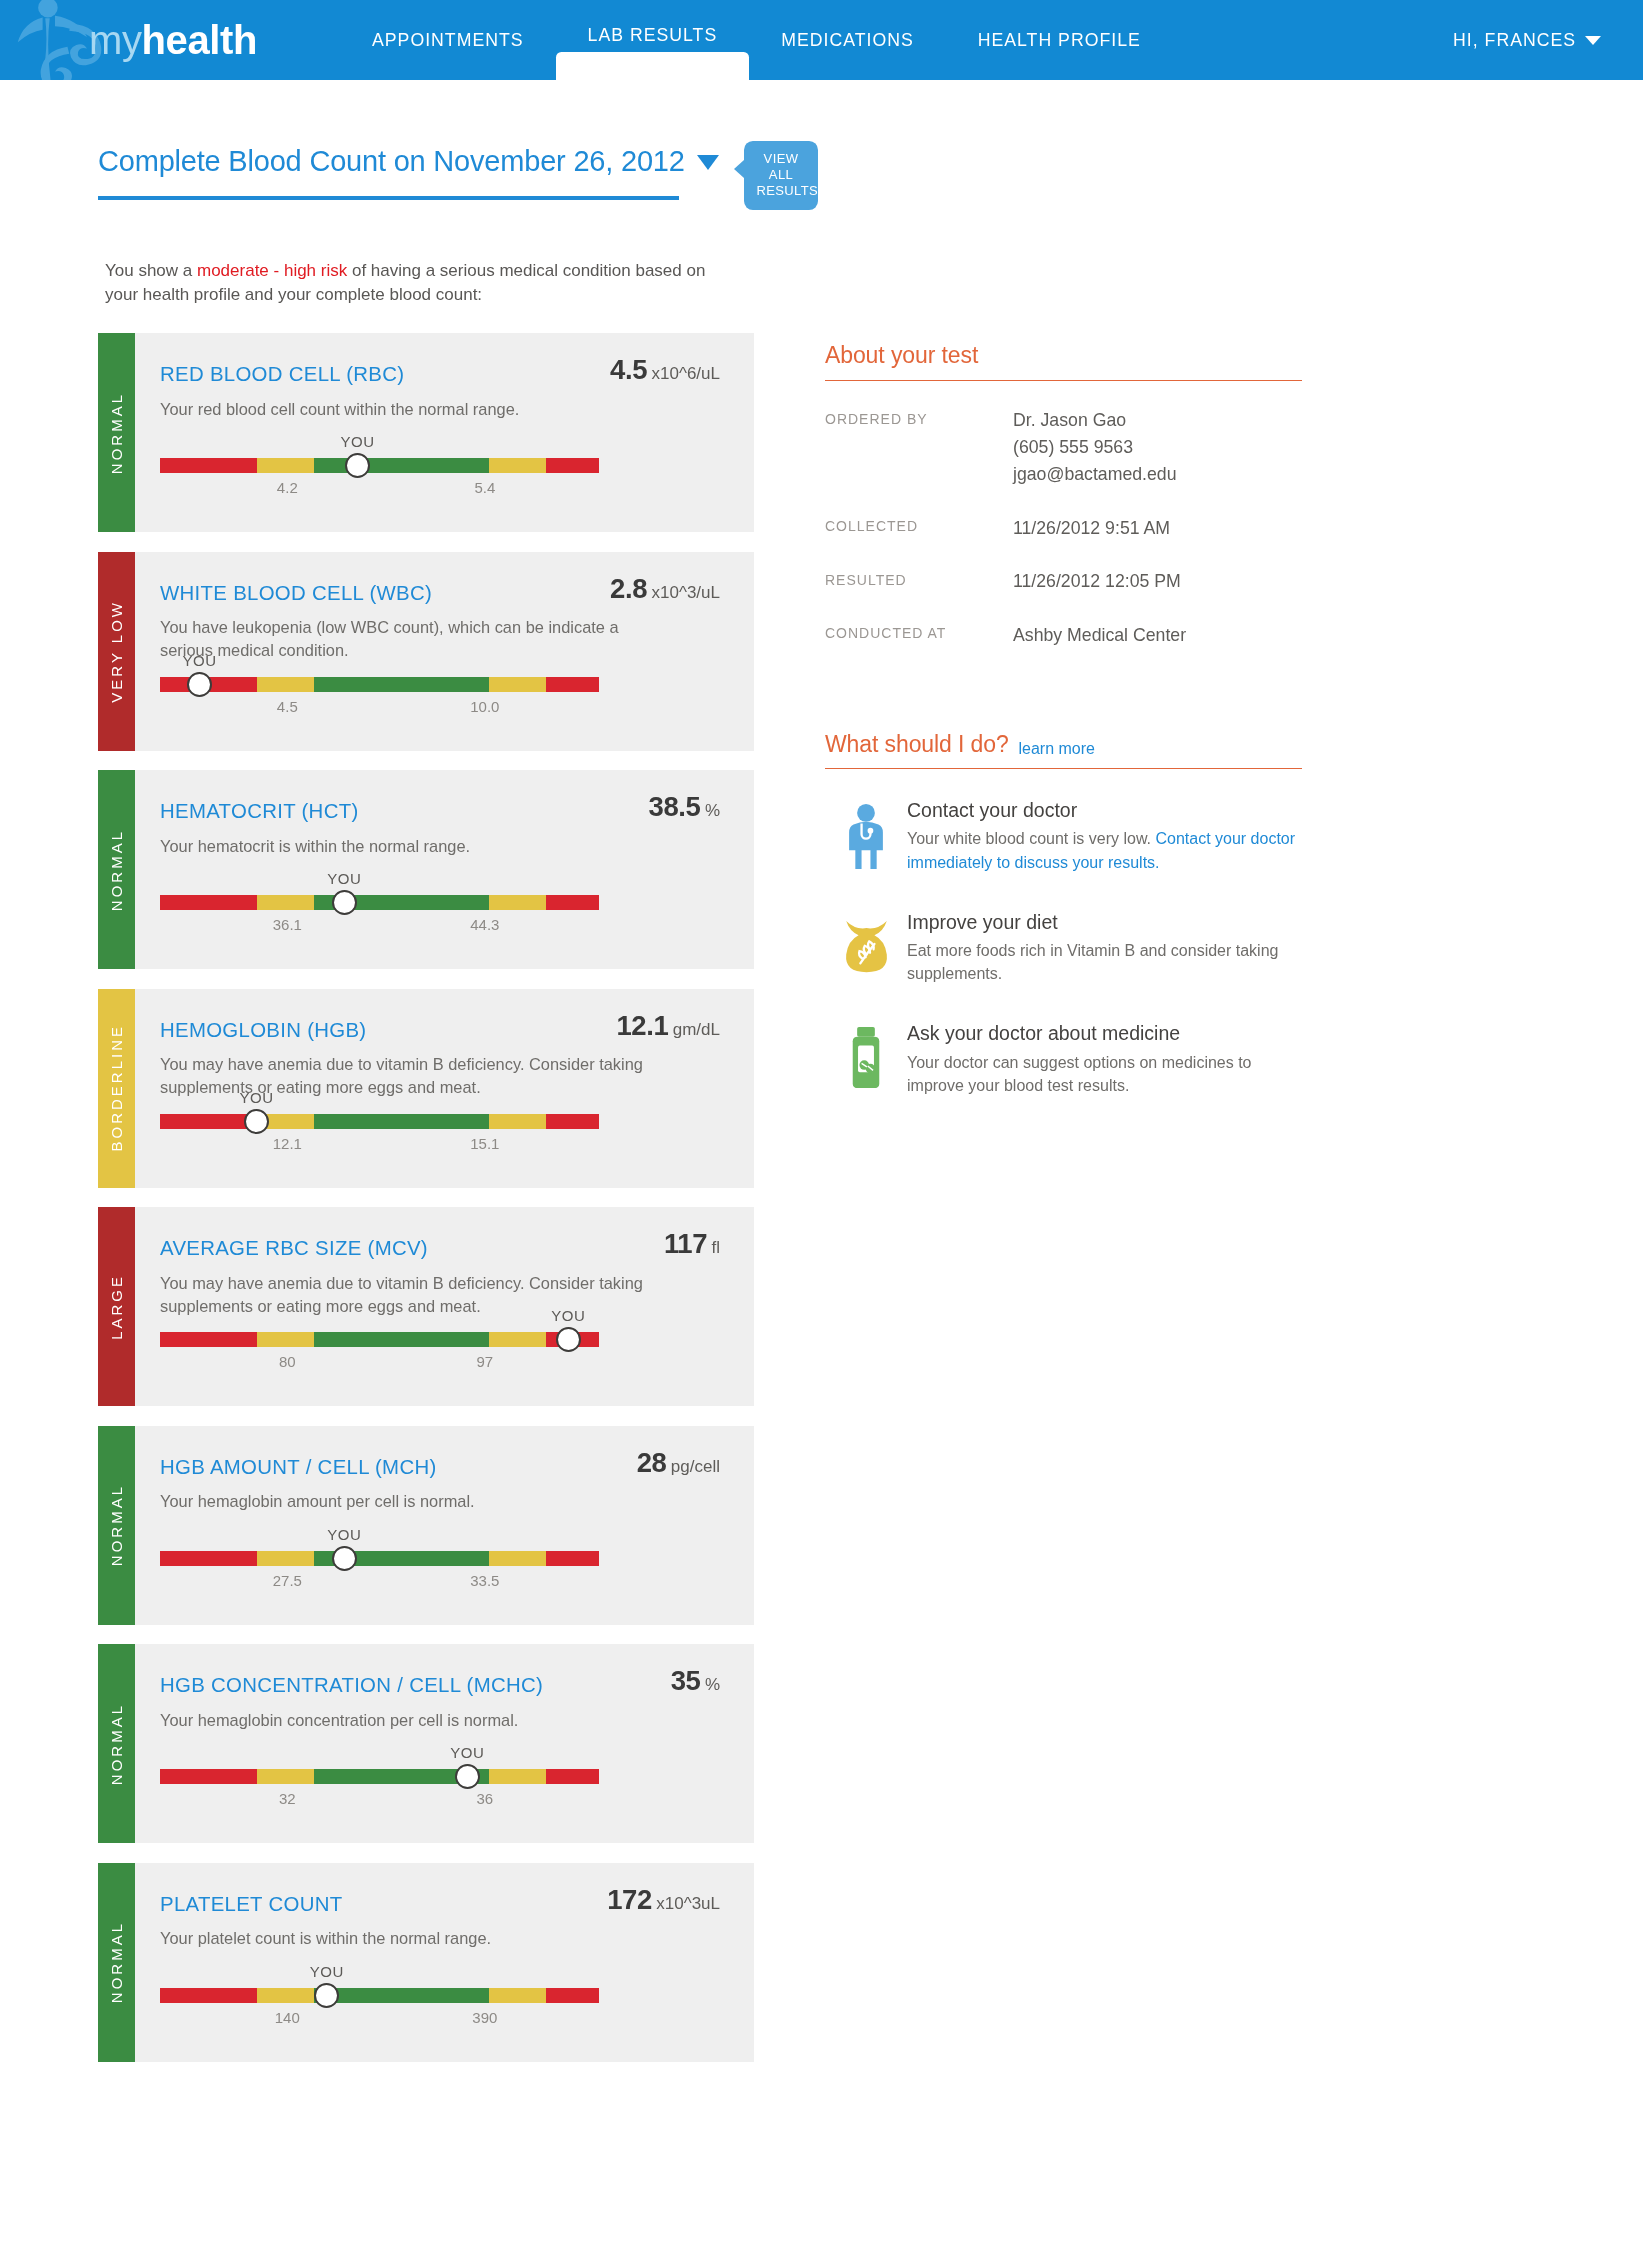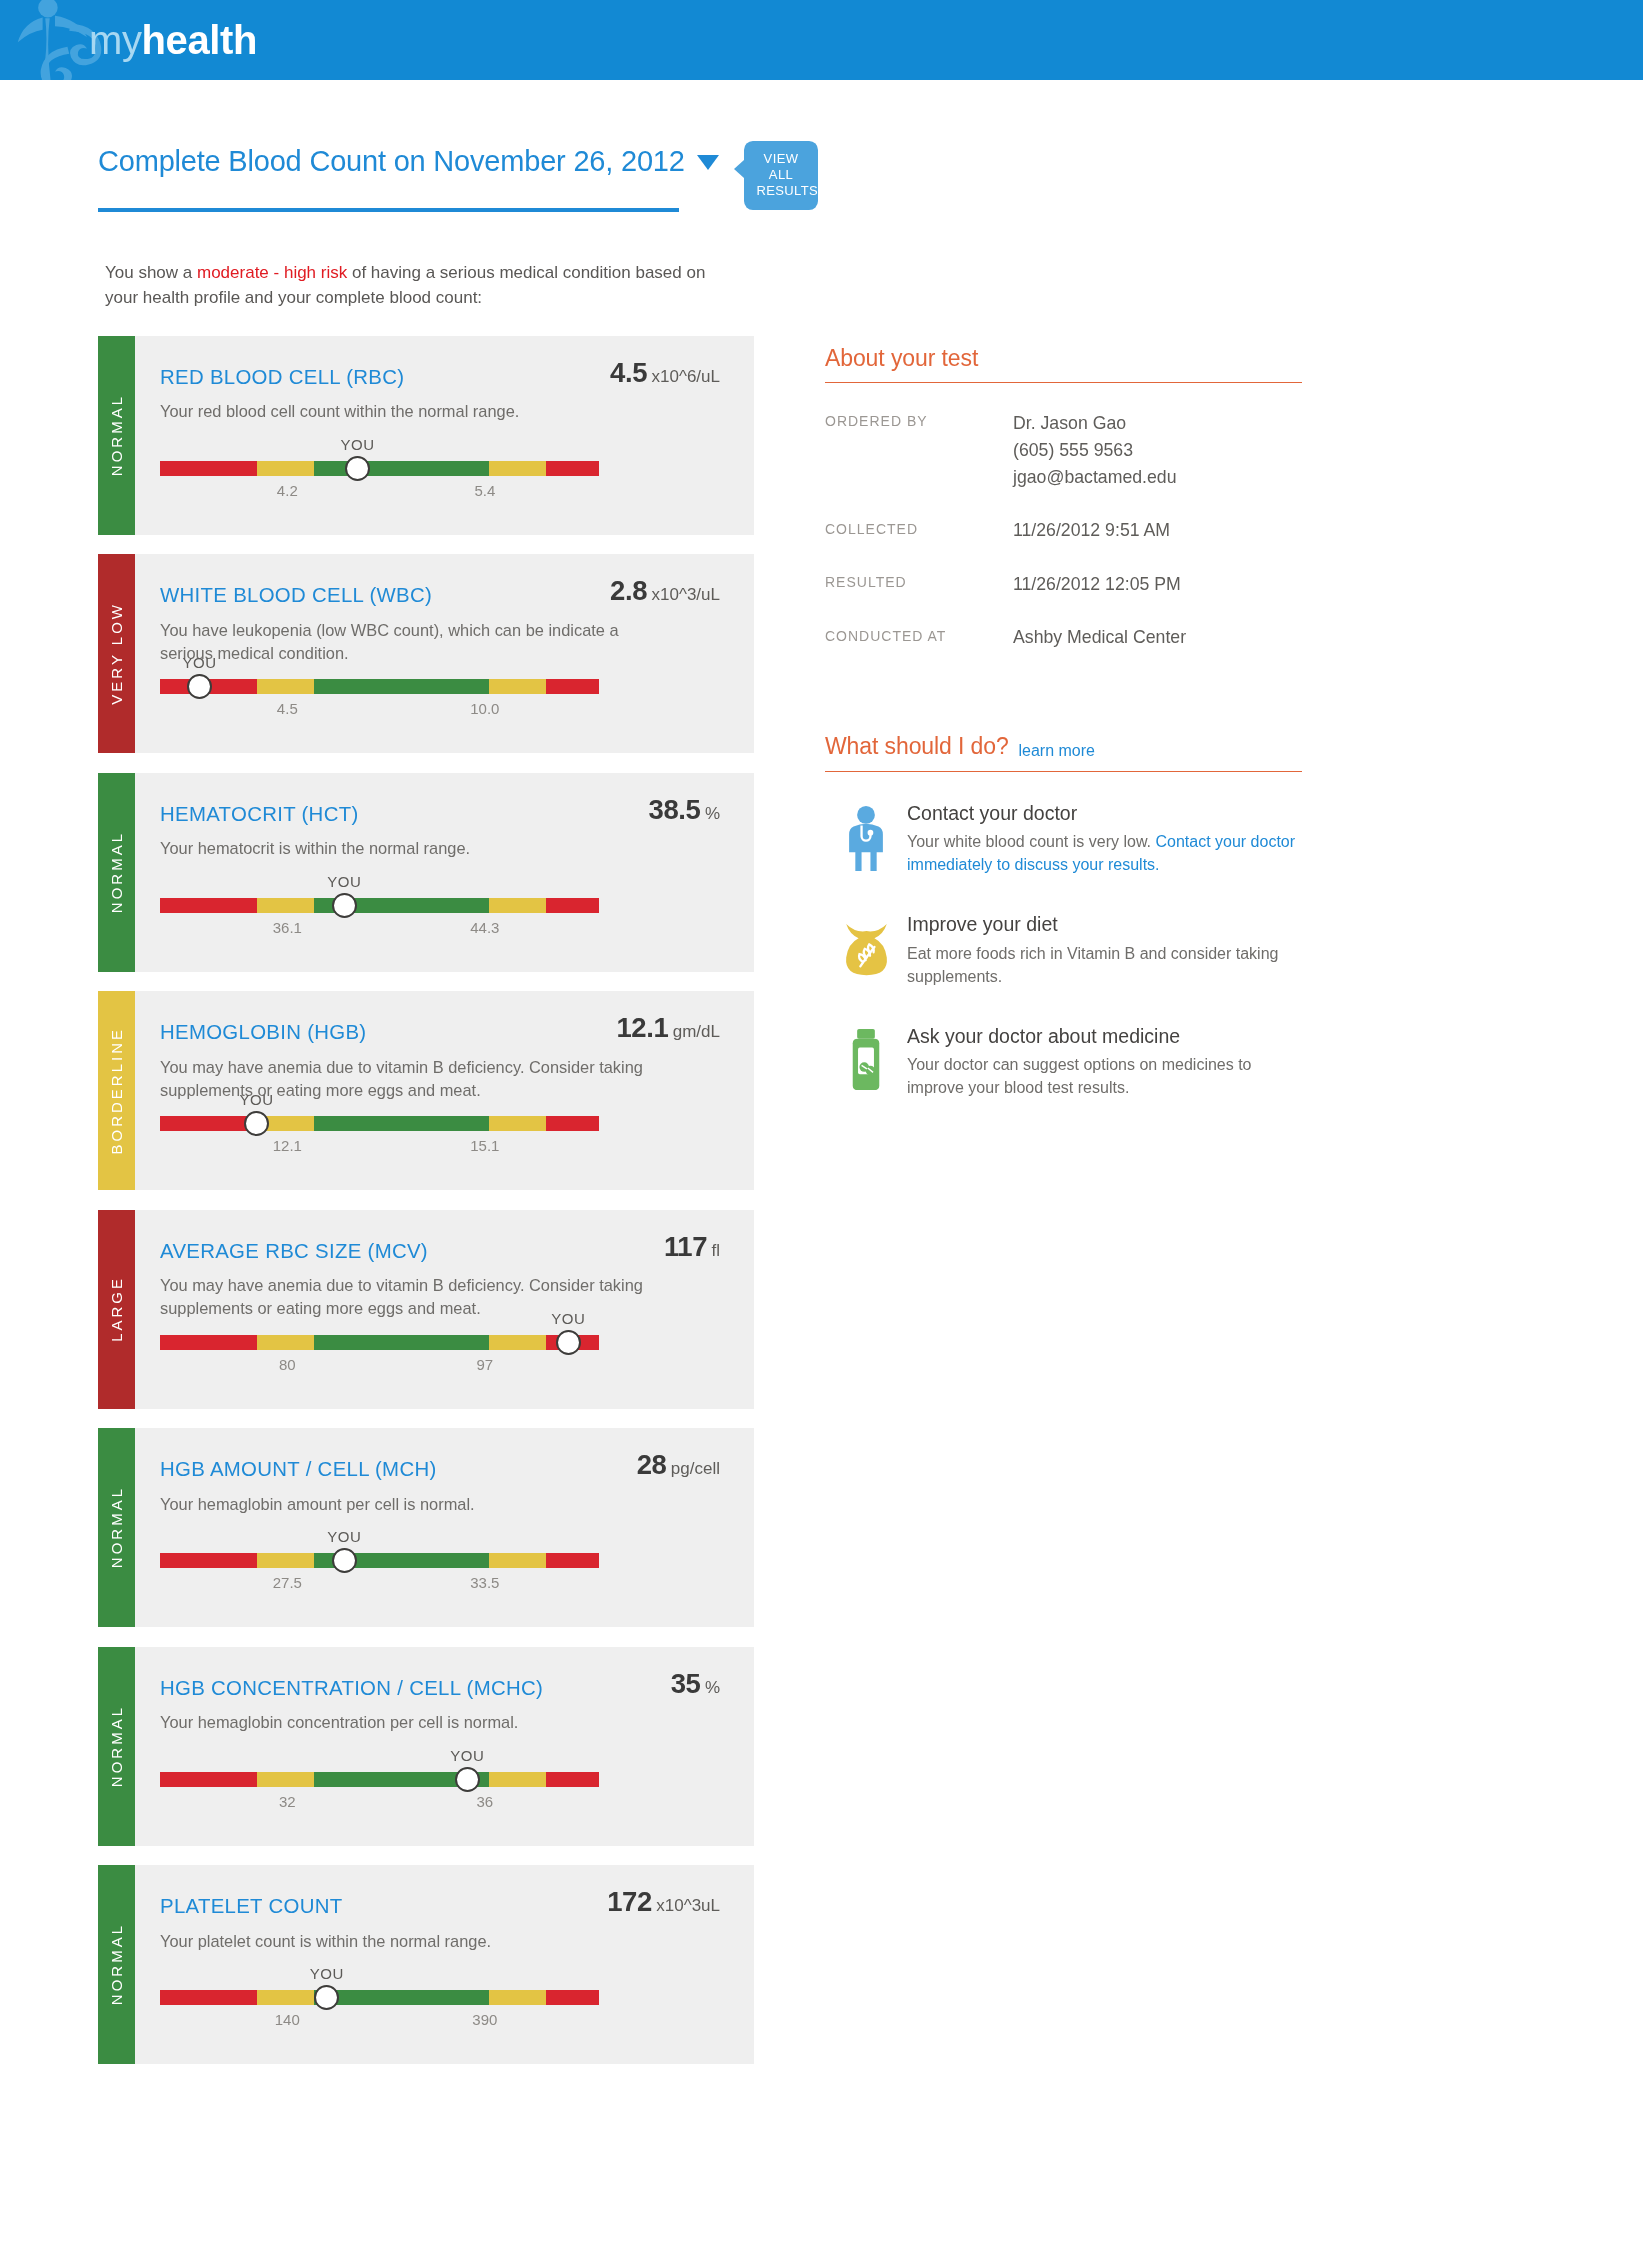--- a/index.html
+++ b/index.html
@@ -106,21 +106,21 @@
     display: flex;
     align-items: flex-start;
   }
   .title-block { position: relative; width: 621px; }
   .page-title {
     font-size: 29px;
     color: #1f8ad6;
     font-weight: 400;
     letter-spacing: -0.2px;
     line-height: 1.1;
-    padding-bottom: 30px;
+    padding-bottom: 18px;
     white-space: nowrap;
   }
   .title-underline {
     height: 4.4px;
     background: #1f8ad6;
     width: 581px;
   }
   .title-caret {
     margin: 8.9px 0 0 12.4px;
     width: 0; height: 0;
@@ -375,20 +375,40 @@
         <path d="M33 34 q4 34 -4 70 q-3 12 4 12 q7 0 6 -12 q-5 -38 -1 -70 z"></path>
         <path d="M62 40 q30 2 34 26 q2 16 -14 20 q-14 4 -20 -8 q-4 -10 6 -14 q8 -3 12 4 q-8 -2 -10 4 q-2 8 8 8 q12 0 12 -12 q0 -18 -30 -20 z"></path>
         <path d="M58 66 q-26 4 -30 26 q-2 16 14 20 q14 4 20 -8 q4 -10 -6 -14 q-8 -3 -12 4 q8 -2 10 4 q2 8 -8 8 q-12 0 -12 -12 q0 -16 26 -20 z"></path>
       </g>
     </svg>
     <div class="logo-word">
       <span class="logo-my">my</span><span class="logo-health">health</span>
     </div>
   </div>
 
+  <div class="nav">
+    <div class="nav-item first">
+      <span class="nav-label">APPOINTMENTS</span>
+    </div>
+    <div class="nav-item active">
+      <span class="nav-tab"></span>
+      <span class="nav-label">LAB RESULTS</span>
+    </div>
+    <div class="nav-item">
+      <span class="nav-label">MEDICATIONS</span>
+    </div>
+    <div class="nav-item">
+      <span class="nav-label">HEALTH PROFILE</span>
+    </div>
+
+    <div class="user-menu">
+      <span>HI, FRANCES</span>
+      <span class="caret-down"></span>
+    </div>
+  </div>
 </div>
 
 <div class="page">
 
   <div class="title-row">
     <div class="title-block">
       <div style="display:flex;align-items:flex-start;">
         <div class="page-title">Complete Blood Count on November 26, 2012</div>
         <div class="title-caret"></div>
       </div>

